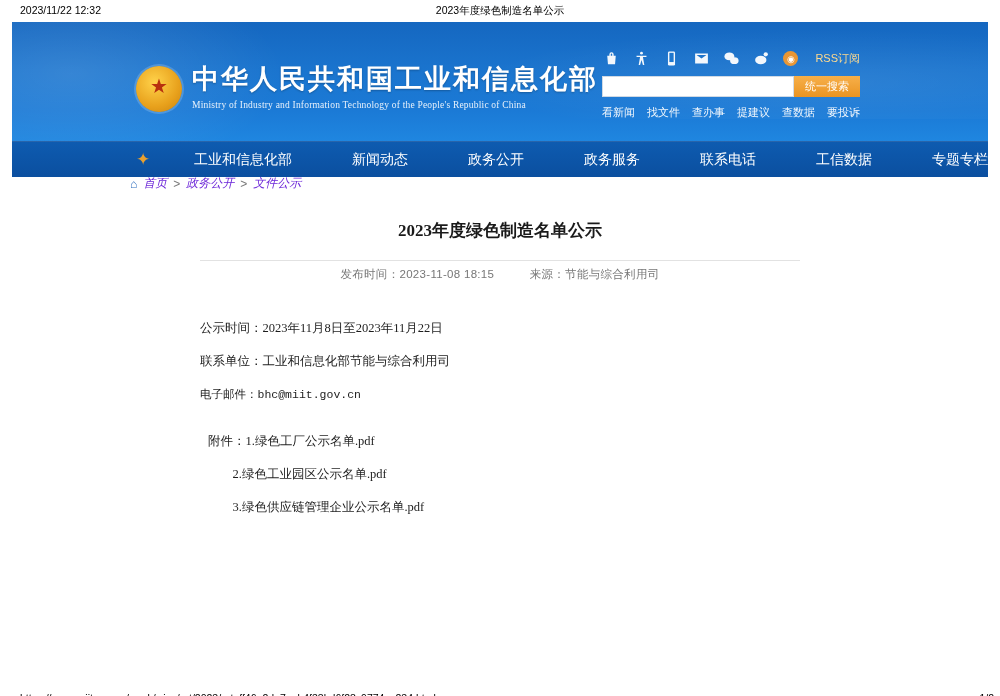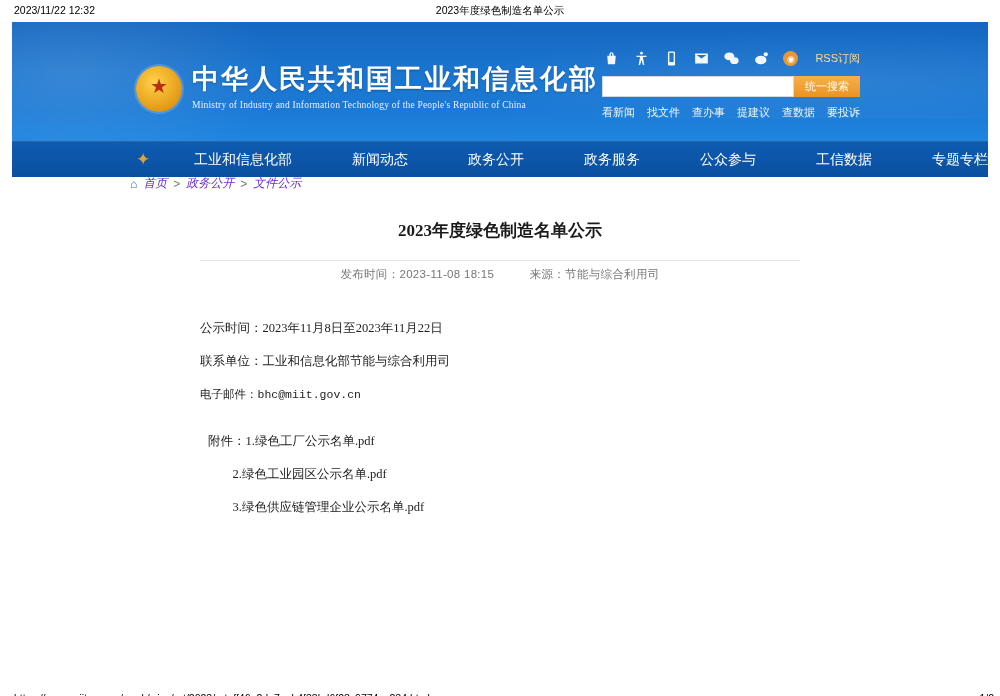--- a/index.html
+++ b/index.html
@@ -22,21 +22,21 @@
     left: 0;
     width: 1000px;
     font-size: 10.5px;
     color: #000;
     font-family: "Liberation Sans", sans-serif;
   }
   .print-head { top: 4px; }
   .print-foot { bottom: 4px; }
   .print-bar .left {
     position: absolute;
-    left: 14px;
+    left: 20px;
     top: 0;
     white-space: nowrap;
   }
   .print-bar .center {
     position: absolute;
     left: 0;
     width: 1000px;
     text-align: center;
     top: 0;
   }
@@ -381,21 +381,21 @@
     </div>
   </div>
 
   <div class="nav">
     <div class="nav-logo">✦</div>
     <div class="nav-items">
       <div class="nav-item">工业和信息化部</div>
       <div class="nav-item">新闻动态</div>
       <div class="nav-item">政务公开</div>
       <div class="nav-item">政务服务</div>
-      <div class="nav-item">公众参与</div>
+      <div class="nav-item">联系电话</div>
       <div class="nav-item">工信数据</div>
       <div class="nav-item">专题专栏</div>
     </div>
   </div>
 
   <div class="breadcrumb">
     <span class="home-icon">⌂</span>
     <a href="#">首页</a>
     <span class="sep">&gt;</span>
     <a href="#">政务公开</a>

